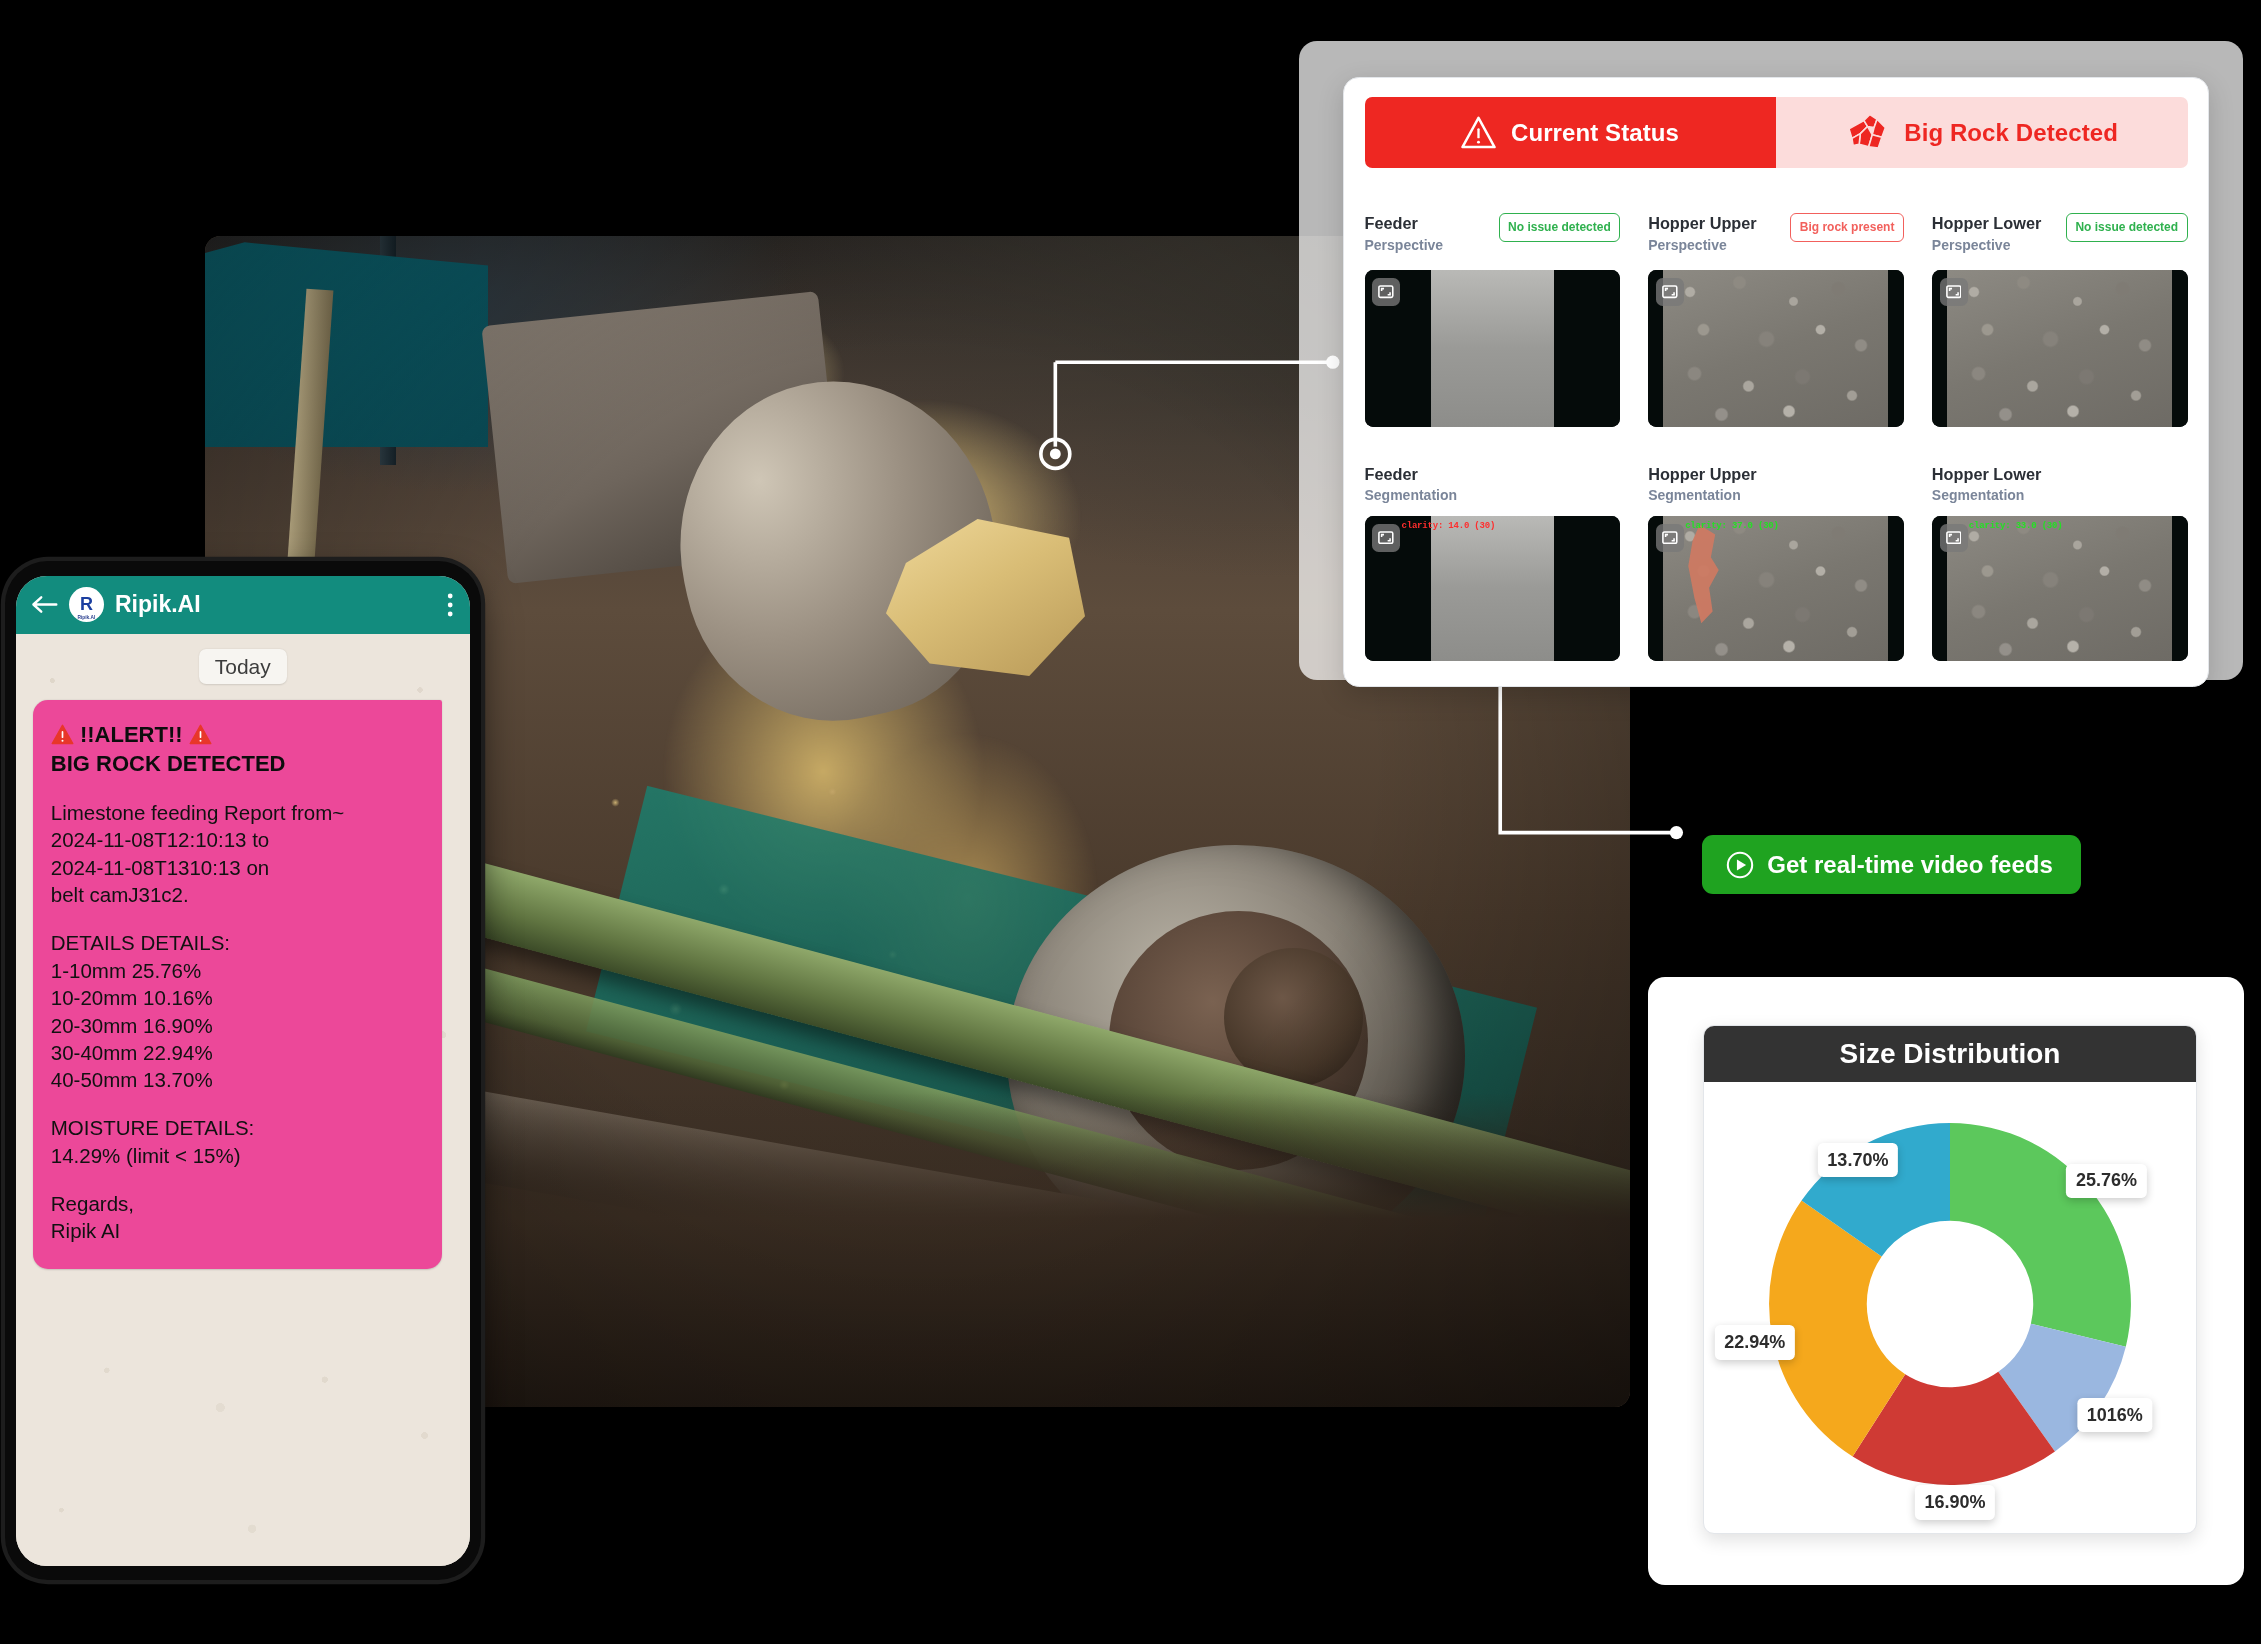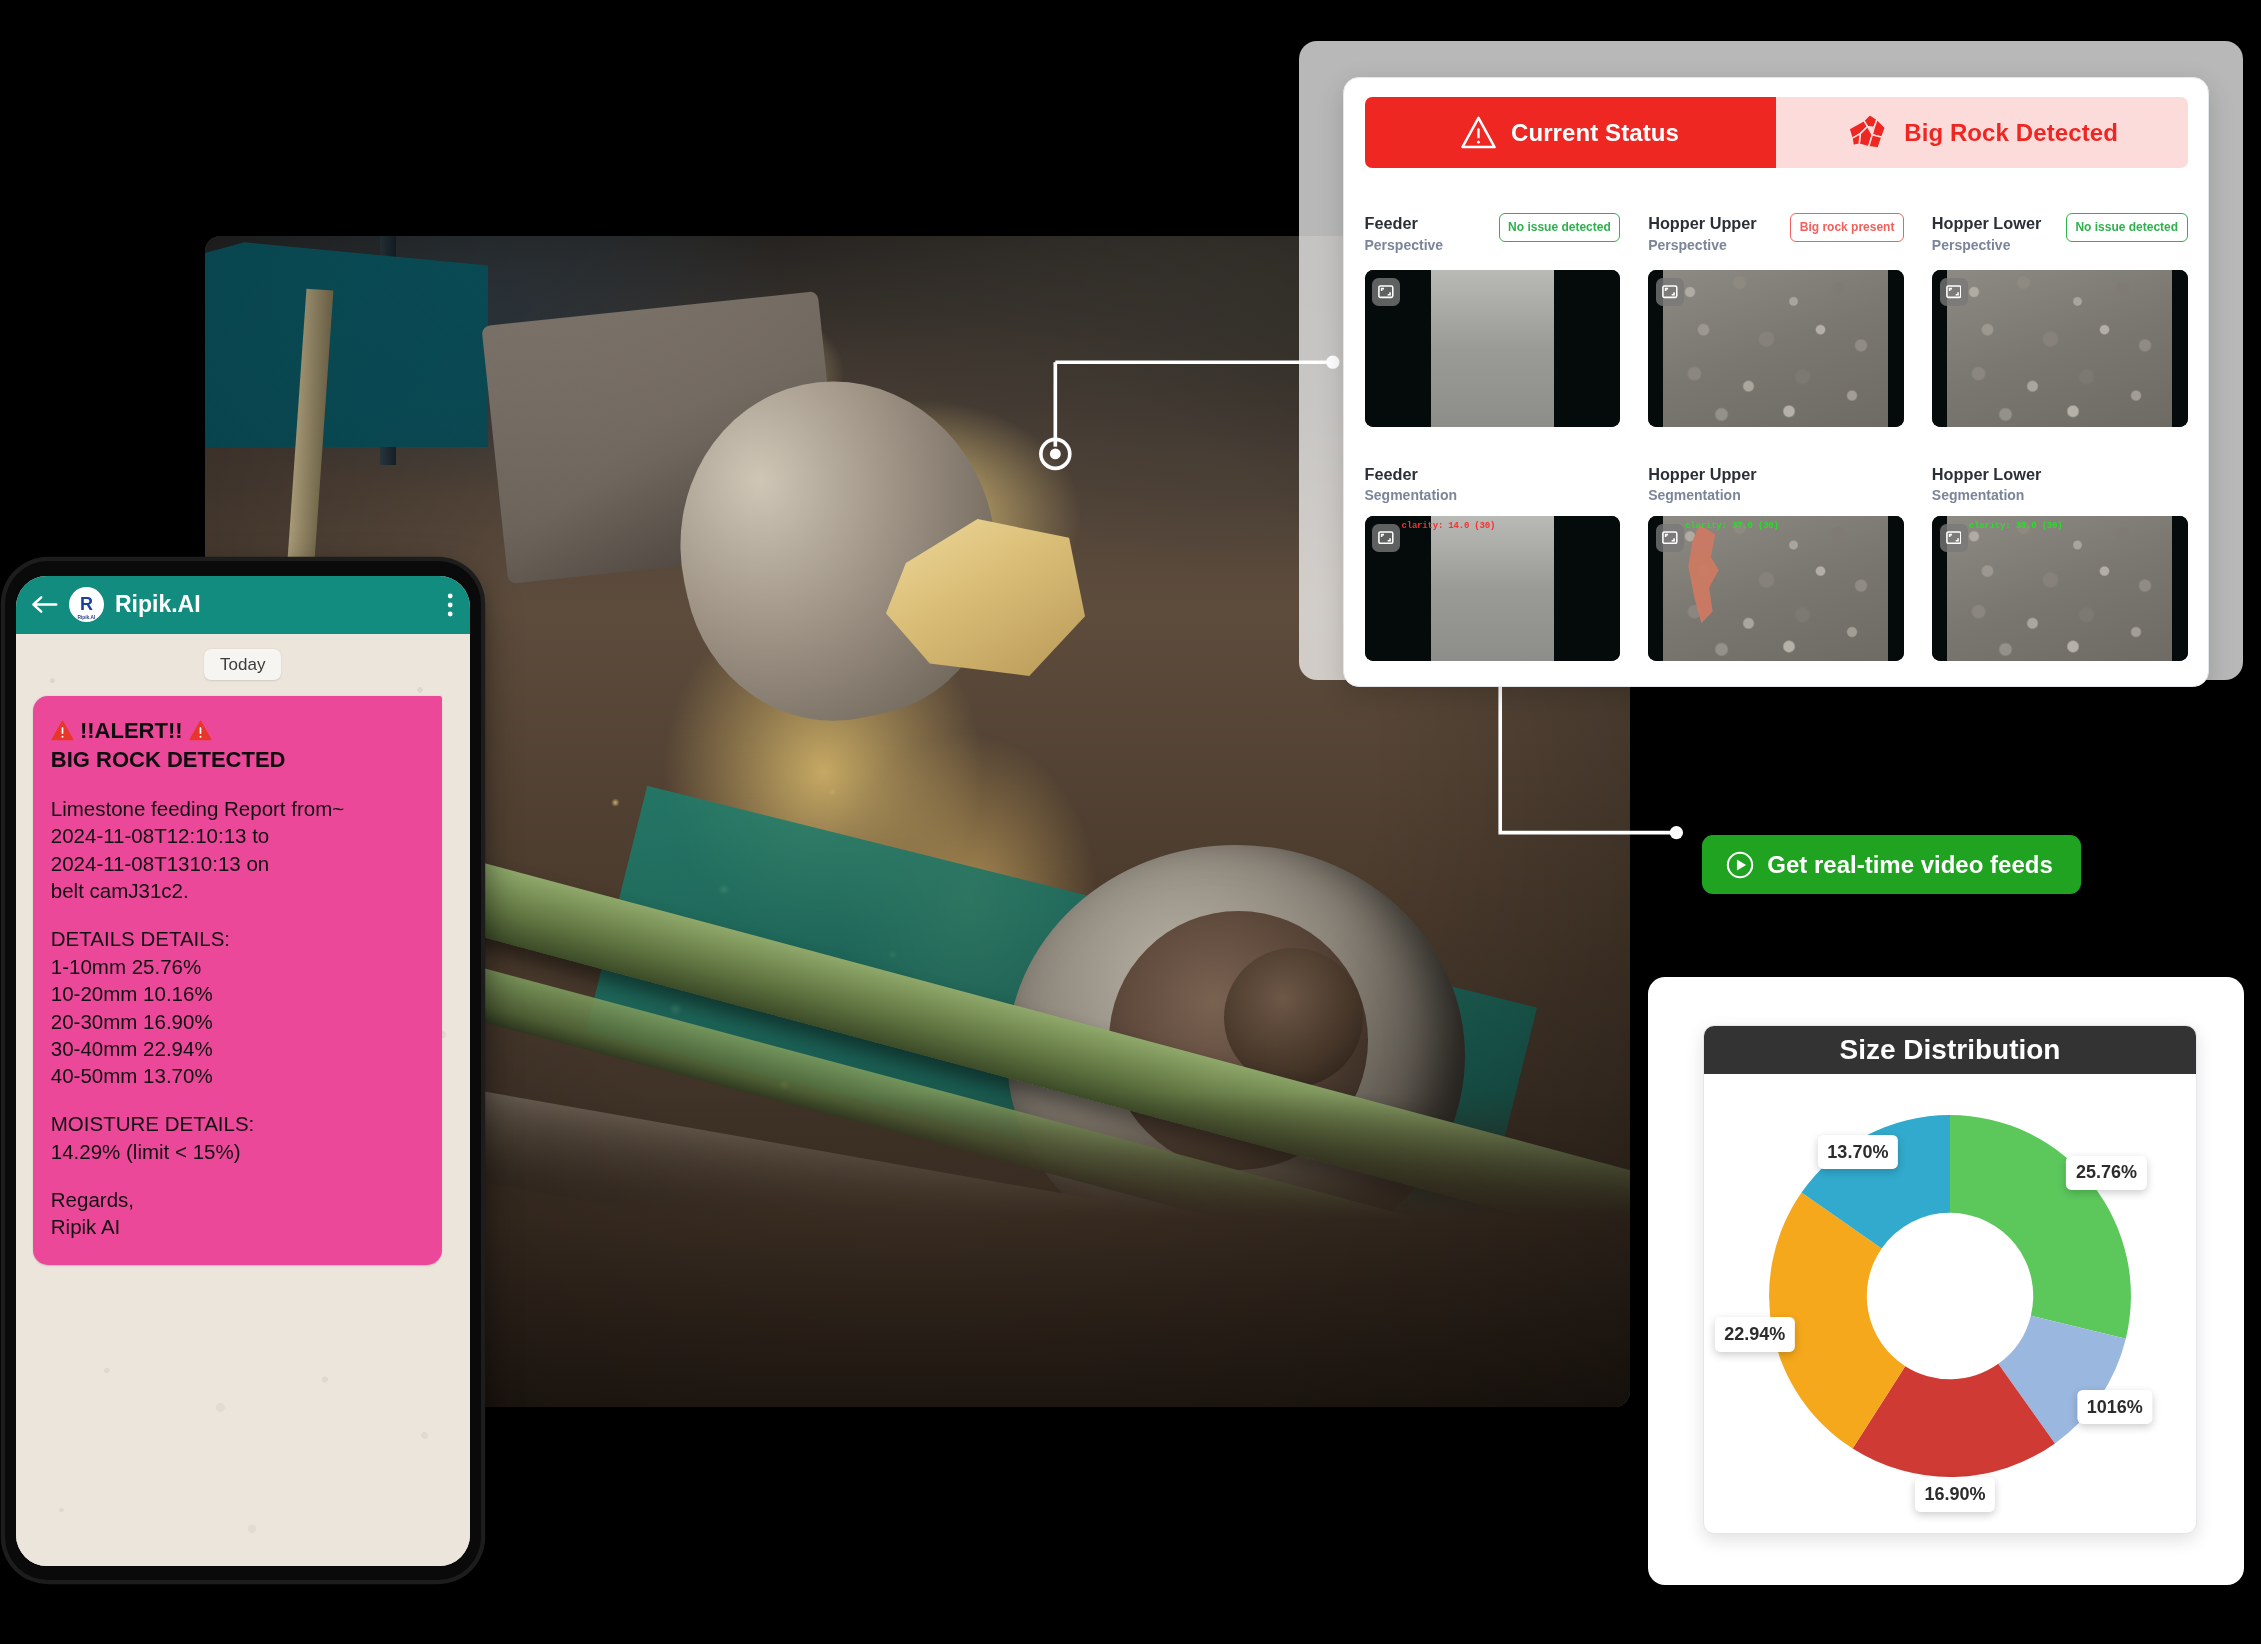--- a/index.html
+++ b/index.html
@@ -220,21 +220,21 @@
   #chart-outer{
     position:absolute; left:1648px; top:977px; width:596px; height:608px;
     background:#fff; border-radius:17px;
   }
   #chart-card{
     position:absolute; left:1703px; top:1025px; width:494px; height:509px;
     background:#fff; border-radius:11px; border:0.6px solid #e3e6ea;
     box-shadow:0 6px 18px rgba(0,0,0,.12); overflow:hidden;
   }
   #chart-title-bar{
-    height:48px; background:#333333; display:flex; align-items:center; justify-content:center;
+    height:56px; background:#333333; display:flex; align-items:center; justify-content:center;
   }
   #chart-title-bar .ct{color:#fff; font-size:28px; font-weight:700;}
   #chart-body{position:relative; height:443px;}
   #donut-wrap{position:absolute; left:50%; top:50%; transform:translate(-50%,-50%); width:386px; height:386px;}
   .dlabel{
     position:absolute; background:#fff; border-radius:5.4px;
     padding:6.6px 9.6px; font-size:18px; font-weight:700; color:#2c2c2c;
     box-shadow:0 3px 8.4px rgba(0,0,0,.20); white-space:nowrap;
   }
 
@@ -288,21 +288,21 @@
       radial-gradient(circle 4.8px at 20% 79%, rgba(190,178,158,.48) 0 55%, rgba(0,0,0,0) 60%),
       radial-gradient(circle 7.8px at 45% 83%, rgba(190,178,158,.36) 0 55%, rgba(0,0,0,0) 60%),
       radial-gradient(circle 5.4px at 68% 80%, rgba(190,178,158,.45) 0 55%, rgba(0,0,0,0) 60%),
       radial-gradient(circle 6px at 90% 86%, rgba(190,178,158,.42) 0 55%, rgba(0,0,0,0) 60%),
       radial-gradient(circle 4.2px at 10% 94%, rgba(190,178,158,.5) 0 55%, rgba(0,0,0,0) 60%),
       radial-gradient(circle 7.2px at 52% 96%, rgba(190,178,158,.38) 0 55%, rgba(0,0,0,0) 60%);
   }
   #today-pill{
     position:relative; margin:15.7px auto 0 auto; width:max-content;
     background:#f7f5f1; border-radius:7.2px; padding:5.4px 15.7px;
-    font-size:17px; color:#3c3c3c; box-shadow:0 0.6px 1.8px rgba(0,0,0,.12);
+    font-size:21px; color:#3c3c3c; box-shadow:0 0.6px 1.8px rgba(0,0,0,.12);
   }
   #msg-bubble{
     position:relative; margin:15.7px 28px 0 17px;
     background:#ec4899; border-radius:15px; border-top-right-radius:2.4px;
     padding:20.5px 18px 24px 18px;
     box-shadow:0 0.6px 1.8px rgba(0,0,0,.16);
   }
   .msg-alert{font-size:22px; font-weight:700; color:#0d0d0d; line-height:1.32; white-space:nowrap;}
   .msg-line{font-size:20.5px; color:#111; line-height:1.34;}
   .msg-gap{height:20.5px;}

